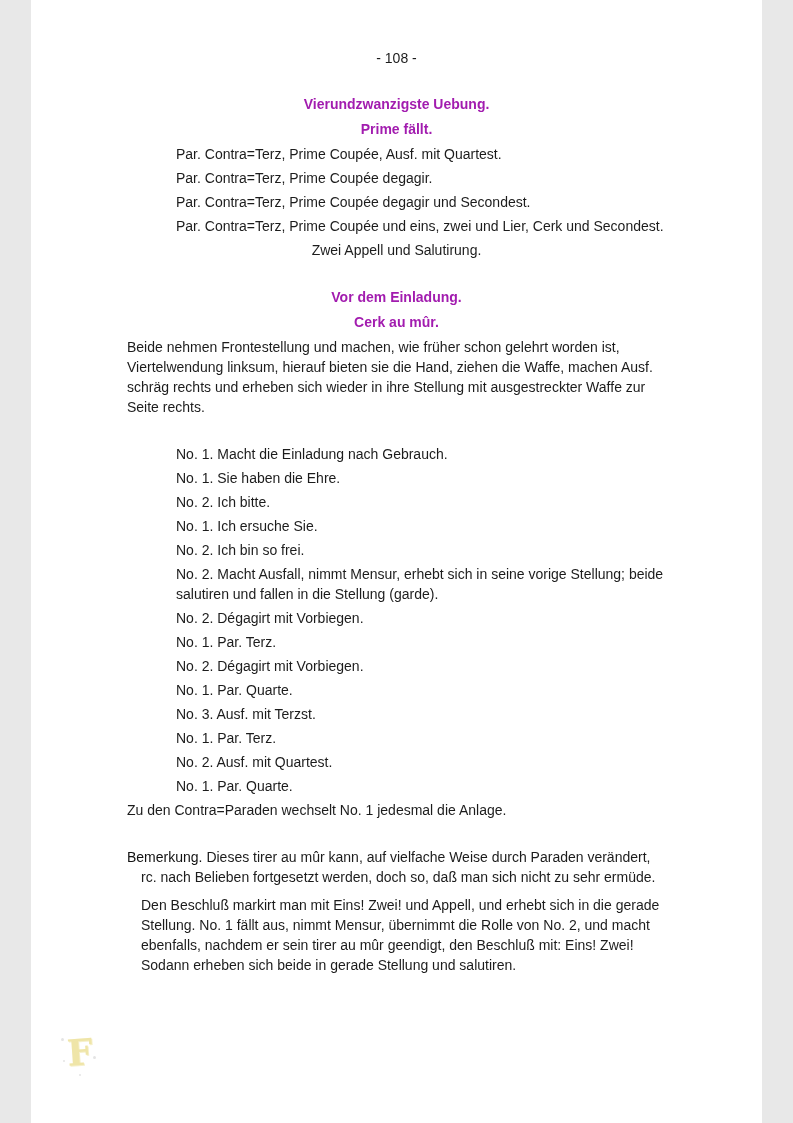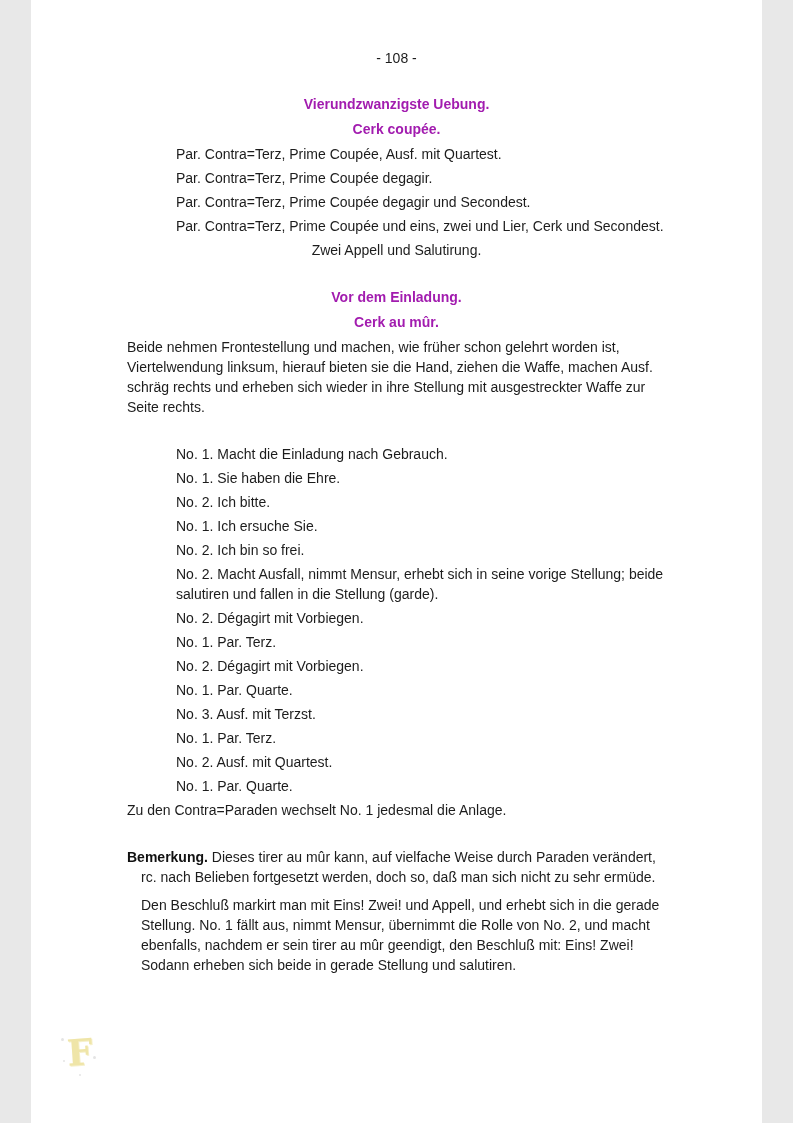--- a/index.html
+++ b/index.html
@@ -40,21 +40,21 @@
   .remark-block { margin-top: 27px; }
   .remark-hang {
     padding-left: 14px;
     text-indent: -14px;
     margin-bottom: 8px;
   }
   .remark-indent {
     padding-left: 14px;
     margin-bottom: 0;
   }
-  .remark-label { font-weight: bold; color: #111111; }
+  .remark-label { font-weight: normal; color: #111111; }
   .watermark {
     position: absolute;
     left: 28px;
     top: 1030px;
     width: 44px;
     height: 50px;
     pointer-events: none;
   }
   .watermark .glyph {
     position: absolute;
@@ -78,21 +78,21 @@
 </head>
 <body>
 
 <div class="page">
   <div class="content">
 
     <p class="page-number">- 108 -</p>
 
     <div>
       <p class="heading">Vierundzwanzigste Uebung.</p>
-      <p class="heading">Cerk coupée.</p>
+      <p class="heading">Prime fällt.</p>
       <div>
           <p class="indented">Par. Contra=Terz, Prime Coupée, Ausf. mit Quartest.</p>
           <p class="indented">Par. Contra=Terz, Prime Coupée degagir.</p>
           <p class="indented">Par. Contra=Terz, Prime Coupée degagir und Secondest.</p>
           <p class="indented">Par. Contra=Terz, Prime Coupée und eins, zwei und Lier, Cerk und Secondest.</p>
         </div>
       <p class="centered-line">Zwei Appell und Salutirung.</p>
     </div>
 
     <div class="section-gap">

